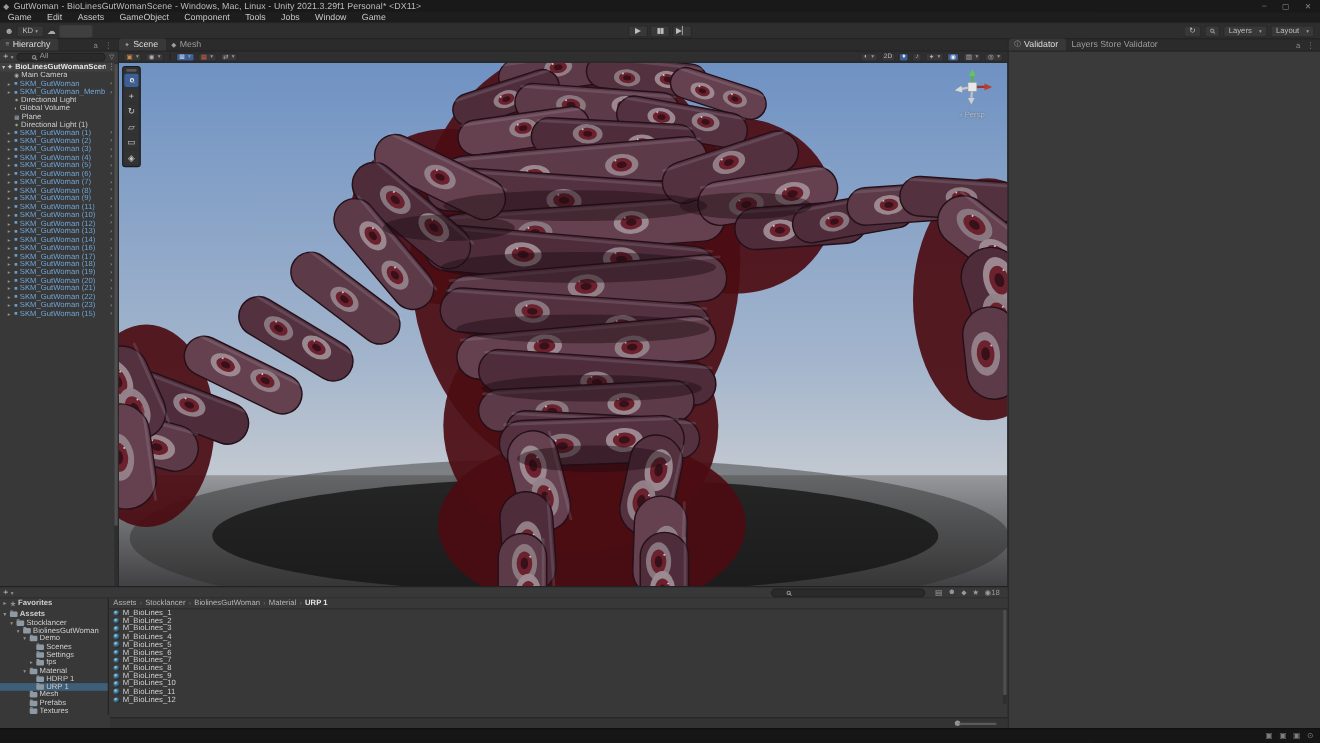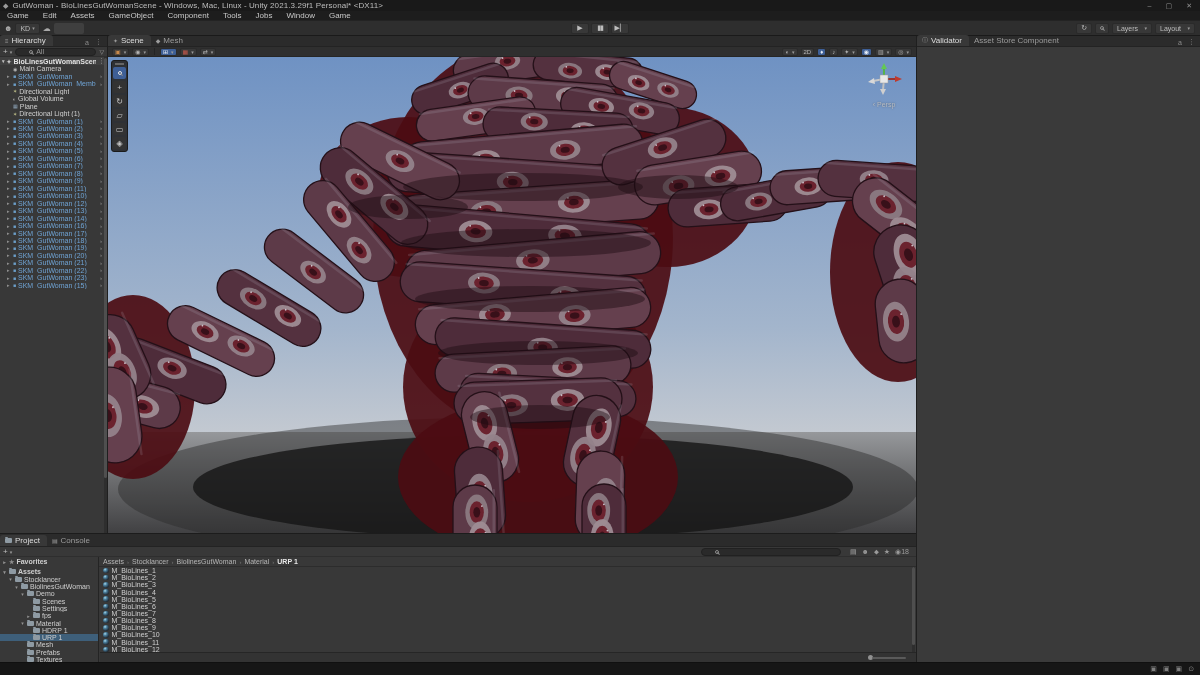--- a/index.html
+++ b/index.html
@@ -992,41 +992,31 @@
     </div>
   </div>
 
   <div id="inspector" class="abs">
     <div class="tabstrip">
       <div class="tab active">
         <span class="ticon">ⓘ</span>
         <span>Validator</span>
       </div>
       <div class="tab">
-        <span>Asset Store Component</span>
+        <span>Layers Store Validator</span>
       </div>
       <div class="strip-right">
         <span>a</span>
         <span>⋮</span>
       </div>
     </div>
     <div class="body"></div>
   </div>
 
   <div id="projectpanel" class="abs">
-    <div class="tabstrip">
-      <div class="tab active">
-        <span class="folder-ic"></span>
-        <span>Project</span>
-      </div>
-      <div class="tab">
-        <span class="ticon">▤</span>
-        <span>Console</span>
-      </div>
-    </div>
     <div id="pj-controls">
       <span class="plus" style="color:#c0c0c0;font-size:8px"><span>+</span><span class="caret">▾</span></span>
       <div class="searchbox" id="pj-search">
         <span class="mag"></span>
         <input value="" style="">
       </div>
       <div id="pj-icons">
         <span>▤</span>
         <span>☻</span>
         <span>⬥</span>

